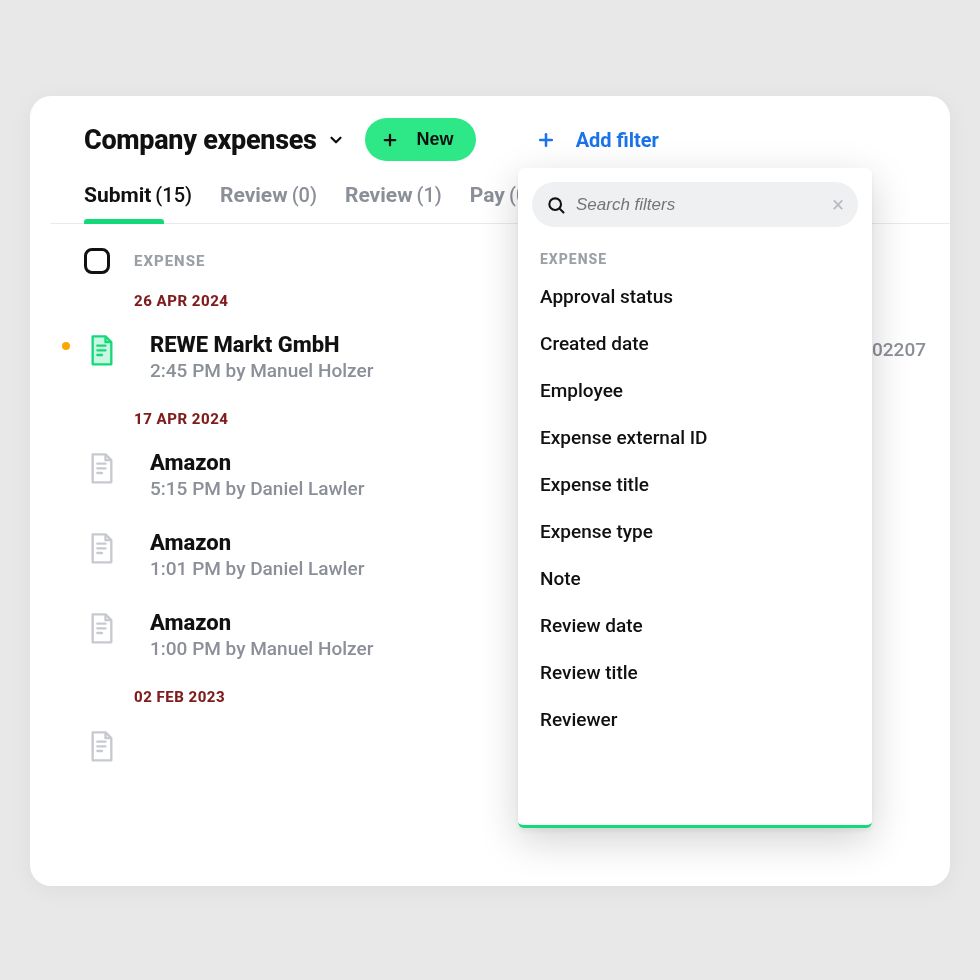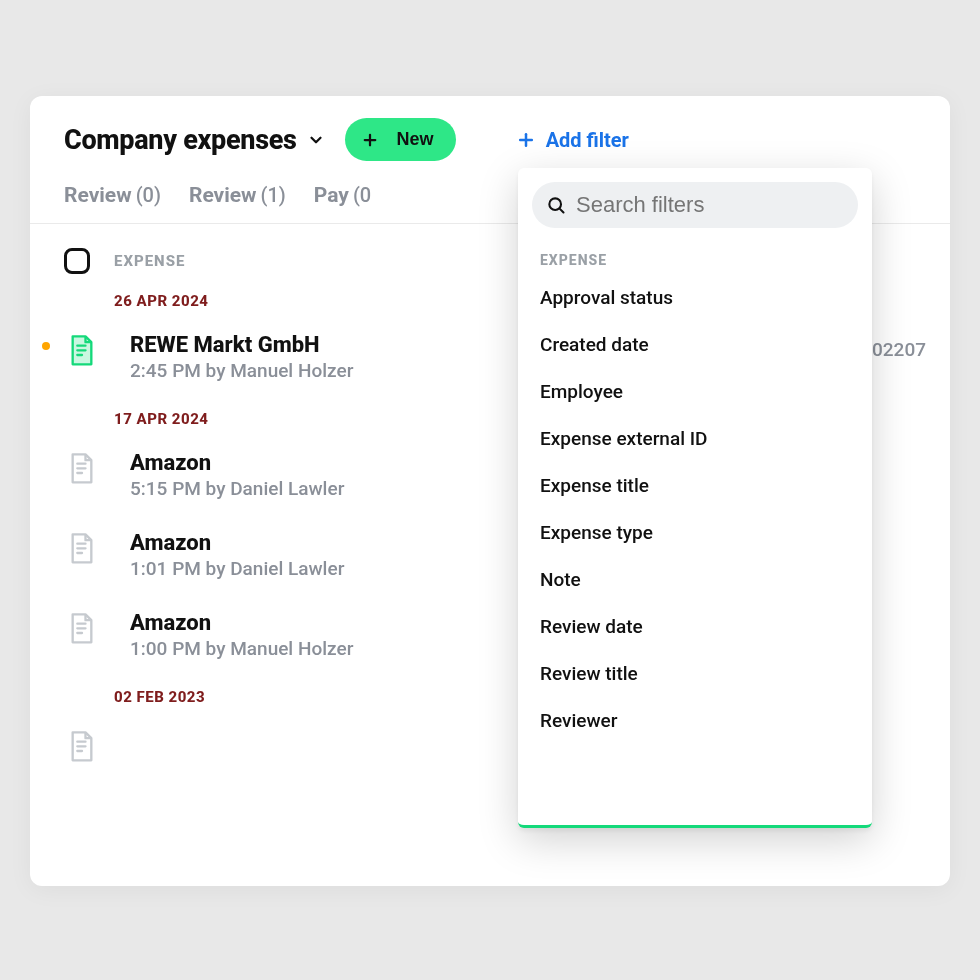--- a/index.html
+++ b/index.html
@@ -11,23 +11,24 @@
     overflow: hidden;
     position: relative;
   }
   .card {
     position: absolute;
     left: 30px;
     top: 96px;
     width: 920px;
     height: 790px;
     background: #fff;
-    border-radius: 12px;
+    border-radius: 21px;
     box-shadow: 0 4px 24px rgba(0,0,0,0.05);
     overflow: hidden;
+    padding-left: 20px;
   }
   .header {
     display: flex;
     align-items: center;
     padding: 22px 34px 0 34px;
     gap: 20px;
   }
   .title-wrap {
     display: flex;
     align-items: center;
@@ -53,21 +54,21 @@
     font-size: 18px;
     border-radius: 999px;
     padding: 11px 22px 11px 16px;
     border: none;
     cursor: pointer;
   }
   .new-btn svg { width: 18px; height: 18px; }
   .add-filter {
     display: inline-flex;
     align-items: center;
-    gap: 10px;
+    gap: 20px;
     color: #1a73e8;
     font-weight: 700;
     font-size: 20px;
     cursor: pointer;
     margin-left: 40px;
   }
   .add-filter svg { width: 20px; height: 20px; }
   .tabs {
     display: flex;
     gap: 28px;
@@ -215,23 +216,24 @@
     display: flex;
     align-items: center;
     padding: 10px 14px;
     gap: 10px;
   }
   .search-wrap svg.mag { width: 20px; height: 20px; flex-shrink:0; }
   .search-input {
     flex: 1;
     border: none;
     background: transparent;
-    font-size: 22px;
+    font-size: 17px;
     color: #7f1d1d;
     outline: none;
+    font-style: italic;
   }
   .clear-x {
     color: #b8bcc2;
     font-size: 22px;
     cursor: pointer;
     font-weight: 400;
   }
   .dd-section-label {
     color: #9aa0a6;
     font-weight: 800;
@@ -269,20 +271,24 @@
     <div class="add-filter">
       <svg viewBox="0 0 24 24" fill="none" stroke="#1a73e8" stroke-width="3" stroke-linecap="round">
           <line x1="12" y1="5" x2="12" y2="19"></line>
           <line x1="5" y1="12" x2="19" y2="12"></line>
         </svg>
       <span>Add filter</span>
     </div>
   </div>
 
   <div class="tabs" id="tabs">
+      <div class="tab active">
+        <span>Submit</span>
+        <span class="tab-count"> (15)</span>
+      </div>
       <div class="tab">
         <span>Review</span>
         <span class="tab-count"> (0)</span>
       </div>
       <div class="tab">
         <span>Review</span>
         <span class="tab-count"> (1)</span>
       </div>
       <div class="tab">
         <span>Pay</span>

